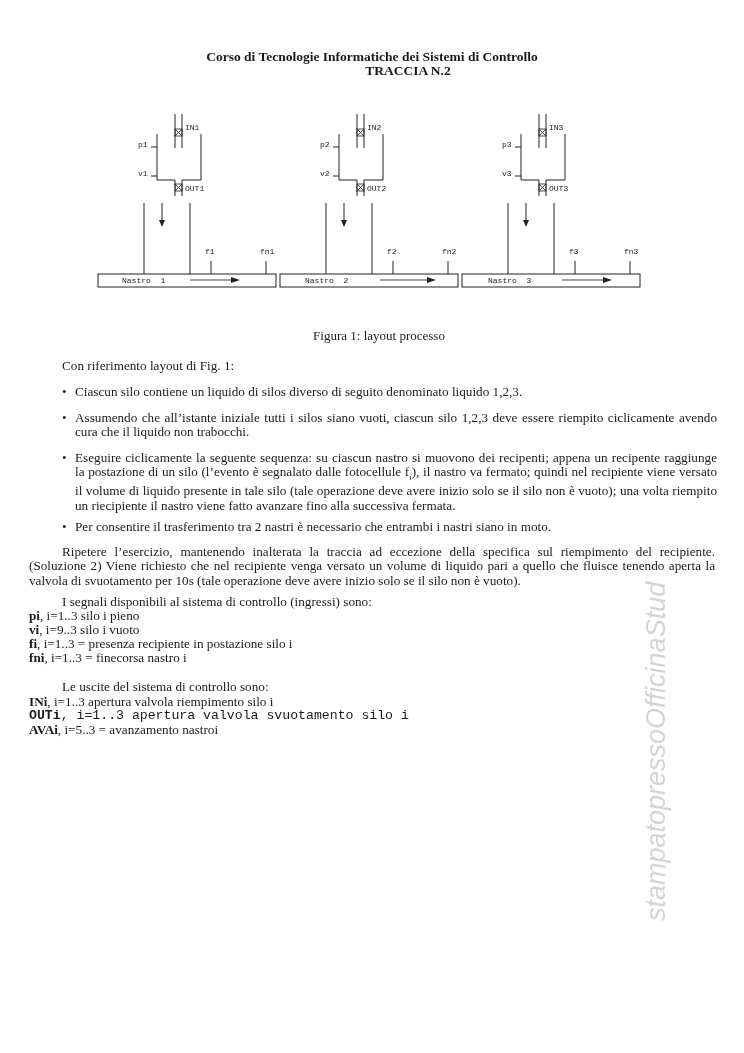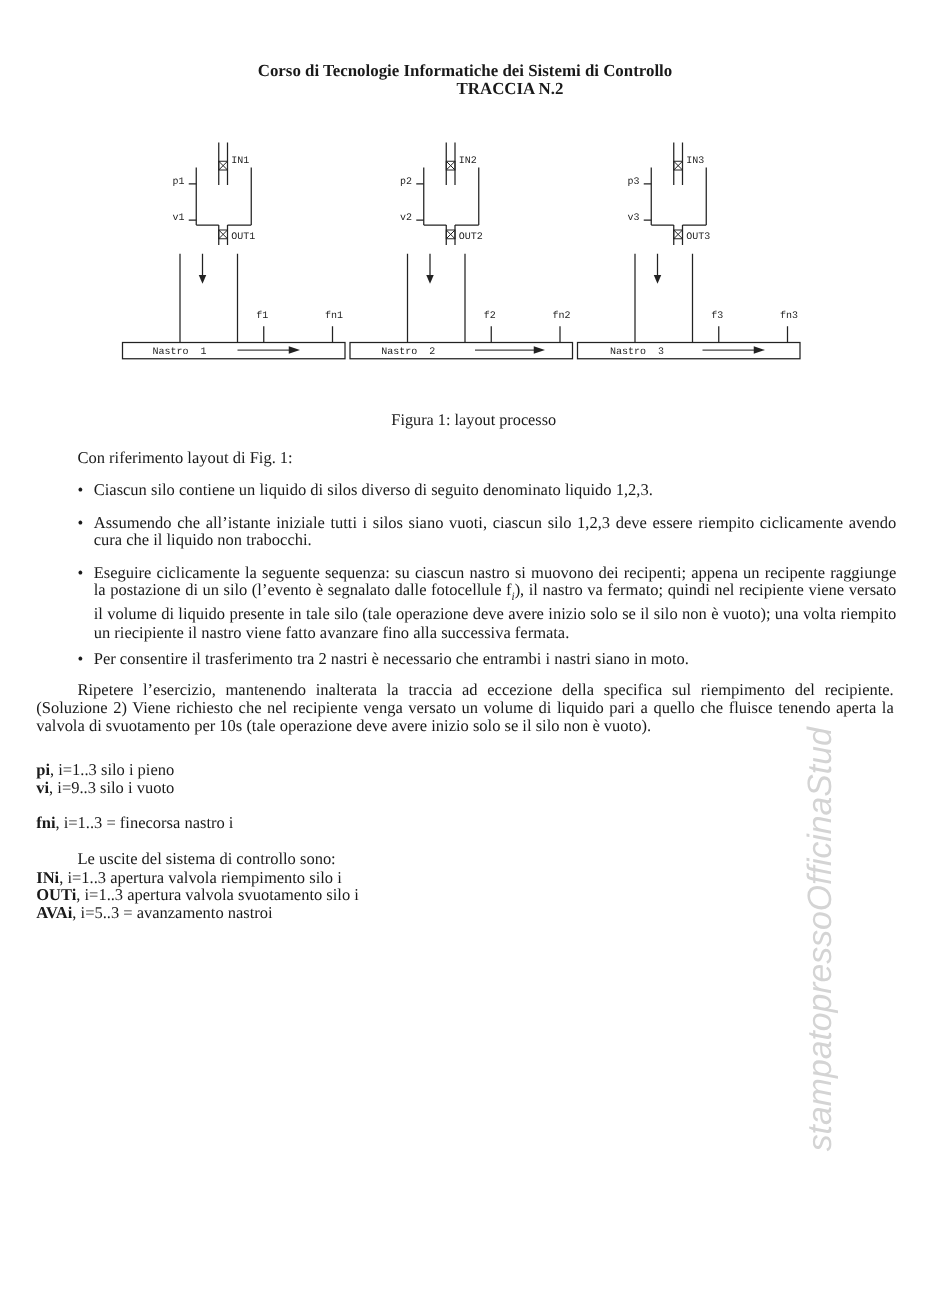--- a/index.html
+++ b/index.html
@@ -200,23 +200,25 @@
     <div class="body"><span>Eseguire ciclicamente la seguente sequenza: su ciascun nastro si muovono dei recipenti; appena un recipente raggiunge la postazione di un silo (l’evento è segnalato dalle fotocellule f</span><sub style="font-size:9px;font-style:italic;">i</sub><span>), il nastro va fermato; quindi nel recipiente viene versato il volume di liquido presente in tale silo (tale operazione deve avere inizio solo se il silo non è vuoto); una volta riempito un riecipiente il nastro viene fatto avanzare fino alla successiva fermata.</span></div>
   </div>
 
   <div class="txt bullet" style="top:509px;">
     <span class="dot">•</span>
     <div class="body">Per consentire il trasferimento tra 2 nastri è necessario che entrambi i nastri siano in moto.</div>
   </div>
 
   <div class="txt full" style="top:534px;text-indent:33px;">Ripetere l’esercizio, mantenendo inalterata la traccia ad eccezione della specifica sul riempimento del recipiente. (Soluzione 2) Viene richiesto che nel recipiente venga versato un volume di liquido pari a quello che fluisce tenendo aperta la valvola di svuotamento per 10s (tale operazione deve avere inizio solo se il silo non è vuoto).</div>
 
+  <div class="txt sig" style="top:584px;left:62px;">I segnali disponibili al sistema di controllo (ingressi) sono:</div>
   <div class="txt sig" style="top:598px;"><b>pi</b><span>, i=1..3 silo i pieno</span></div>
   <div class="txt sig" style="top:612px;"><b>vi</b><span>, i=9..3 silo i vuoto</span></div>
+  <div class="txt sig" style="top:626px;"><b>fi</b><span>, i=1..3 = presenza recipiente in postazione silo i</span></div>
   <div class="txt sig" style="top:640px;"><b>fni</b><span>, i=1..3 = finecorsa nastro i</span></div>
 
   <div class="txt sig" style="top:669px;left:62px;">Le uscite del sistema di controllo sono:</div>
   <div class="txt sig" style="top:684px;"><b>INi</b><span>, i=1..3 apertura valvola riempimento silo i</span></div>
-  <div class="txt sig" style="top:698px;"><b>OUTi</b><span>, i=1..3 apertura valvola svuotamento silo i</span></div>
+  <div class="txt sig" style="top:698px;font-family:Liberation Mono, monospace;"><b>OUTi</b><span>, i=1..3 apertura valvola svuotamento silo i</span></div>
   <div class="txt sig" style="top:712px;"><b>AVAi</b><span>, i=5..3 = avanzamento nastroi</span></div>
 
   <div class="watermark">stampatopressoOfficinaStud</div>
 </div>
 
 </body></html>

